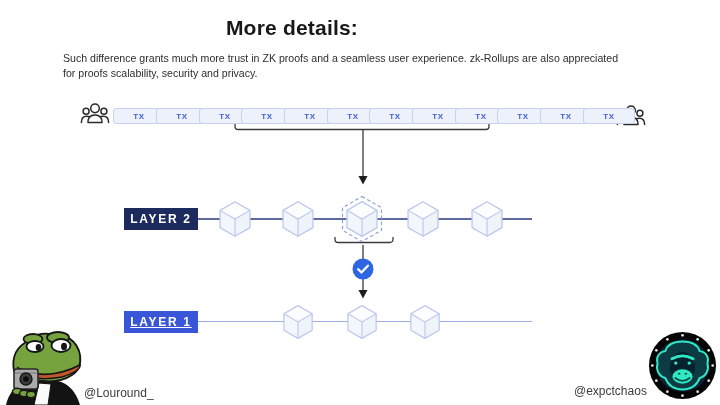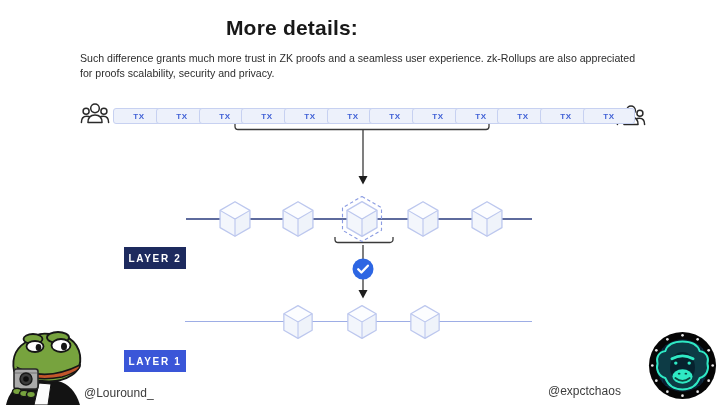--- a/index.html
+++ b/index.html
@@ -1,33 +1,33 @@
 <!DOCTYPE html>
 <html><head>
 <meta charset="utf-8">
 <style>
   html,body{margin:0;padding:0;background:#fff;}
   body{width:720px;height:405px;overflow:hidden;font-family:"Liberation Sans",sans-serif;}
   .stage{position:relative;width:720px;height:405px;background:#ffffff;}
   .abs{position:absolute;}
   .title{left:0;top:16px;width:584px;text-align:center;font-size:21px;font-weight:700;color:#181818;letter-spacing:.2px;}
-  .desc{left:80px;color:#2d2d2d;font-size:10.6px;line-height:15px;white-space:nowrap;}
+  .desc{left:63px;color:#2d2d2d;font-size:10.6px;line-height:15px;white-space:nowrap;}
   .desc-1{top:51px;} .desc-2{top:66px;}
   .tx-box{position:absolute;top:108px;width:52px;height:16px;background:#edf1fb;border:1px solid #c7d1f1;border-radius:3px;box-sizing:border-box;color:#4161d6;font-size:8px;font-weight:700;letter-spacing:.6px;display:flex;align-items:center;justify-content:center;z-index:2;}
-  .layer-badge{position:absolute;width:62px;height:22px;color:#ffffff;font-size:10px;font-weight:700;letter-spacing:1.7px;display:flex;align-items:center;justify-content:center;z-index:3;margin-top:39px;}
+  .layer-badge{position:absolute;width:74px;height:22px;color:#ffffff;font-size:12px;font-weight:700;letter-spacing:1.7px;display:flex;align-items:center;justify-content:center;z-index:3;}
   .badge-l2{left:124px;top:208px;background:#1d2a5e;}
-  .badge-l1{left:124px;top:311px;background:#3a56d8;}
+  .badge-l1{left:124px;top:311px;background:#3a56d8;text-decoration:underline;}
   .conn{position:absolute;z-index:1;}
   .conn-l2{left:186px;top:218px;width:346px;height:1.6px;background:#5e6b9d;}
   .conn-l1{left:185px;top:321px;width:347px;height:1.4px;background:#9dade5;}
   .hex{position:absolute;z-index:2;}
   svg{display:block;}
   .handle{color:#3c3c3c;font-size:12px;z-index:4;}
   .handle-left{left:84px;top:386px;}
-  .handle-right{left:548px;top:384px;}
+  .handle-right{left:574px;top:384px;}
 </style>
 </head>
 <body>
 
 <div class="stage">
 
   <svg width="0" height="0" style="position:absolute" aria-hidden="true">
     <defs>
       <g id="hexcube">
         <path d="M0,-20 L17.3,-10 L0,0 L-17.3,-10 Z" fill="#fcfdff"></path>

